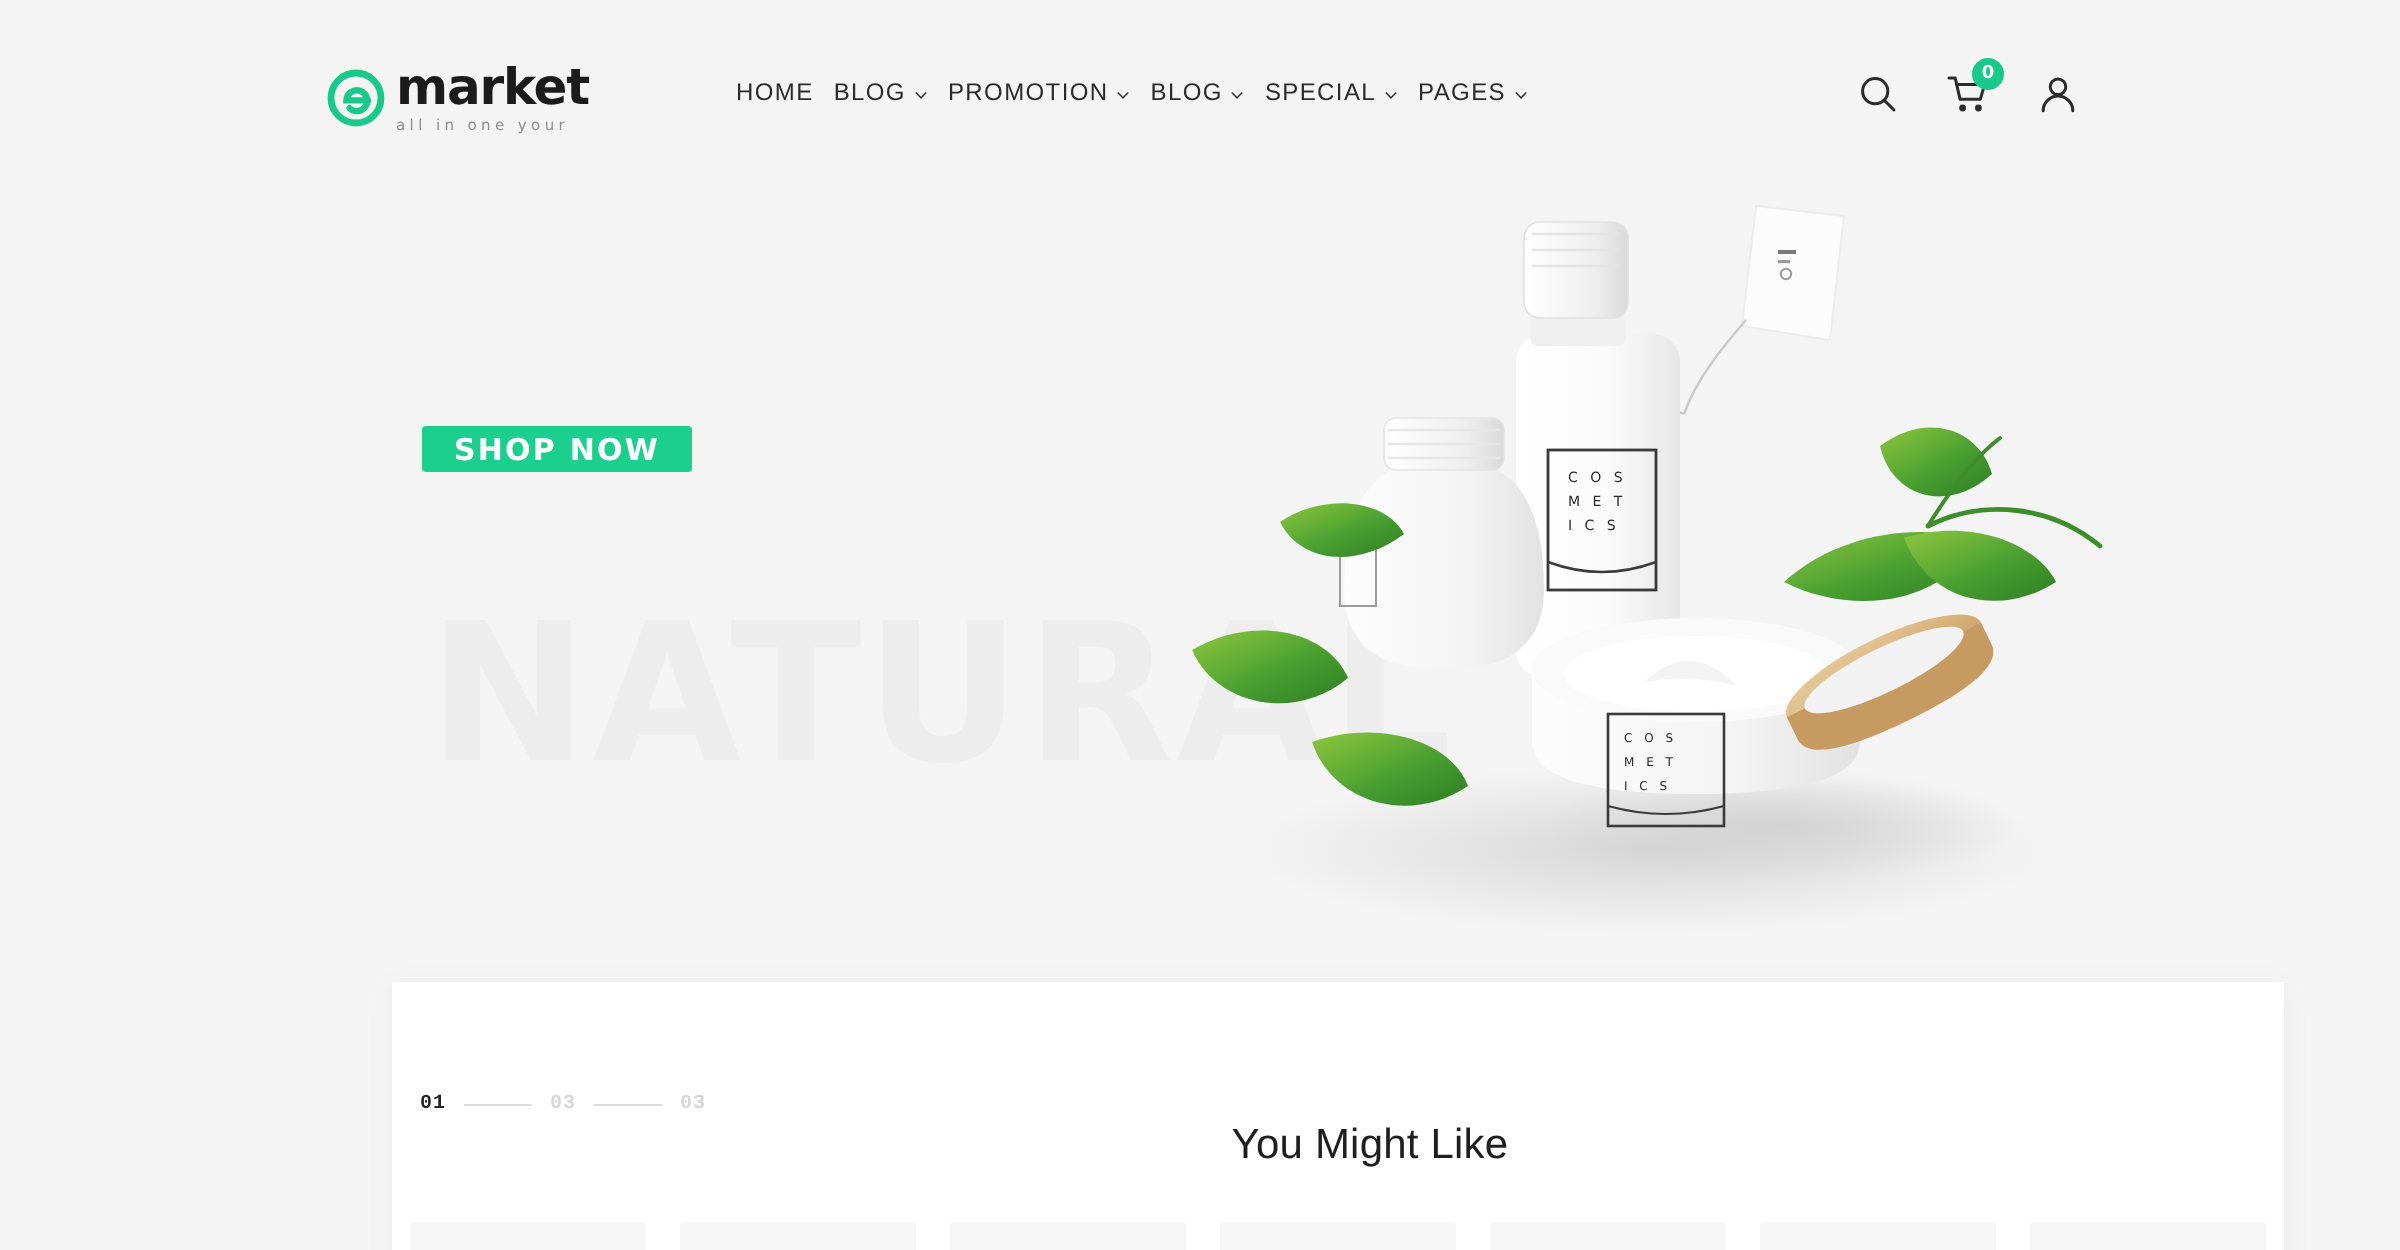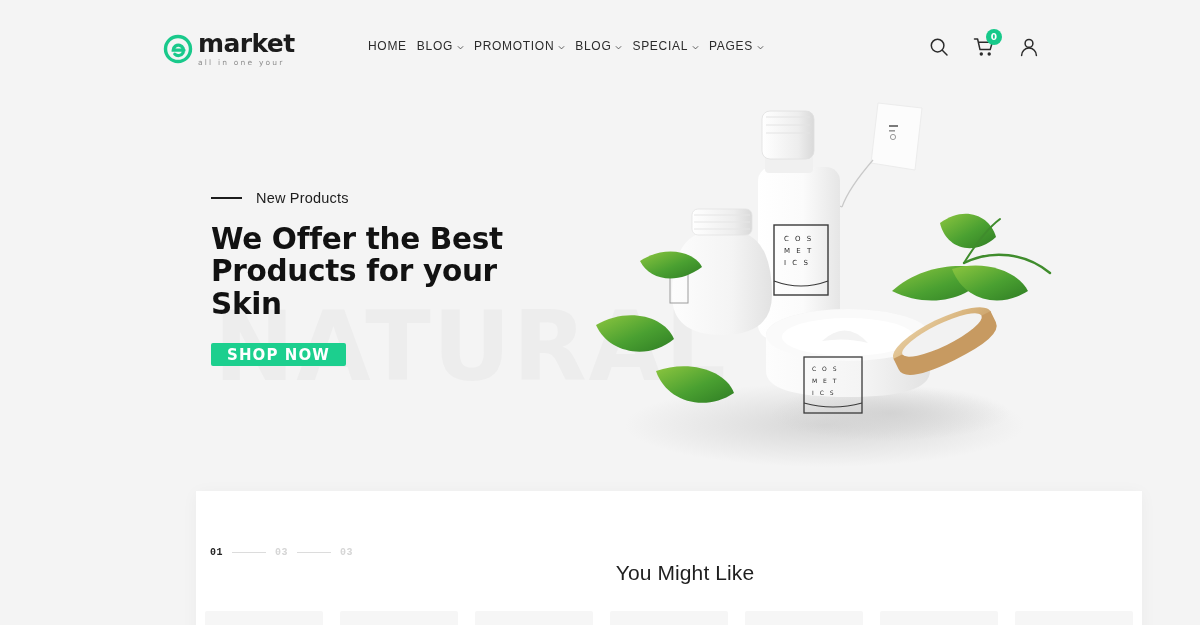--- a/index.html
+++ b/index.html
@@ -320,25 +320,20 @@
 
         <g>
           <path d="M36 230 C66 212 104 220 114 244 C88 266 48 258 36 230 Z" fill="url(#leafG)"></path>
           <path d="M96 276 C130 264 166 276 174 298 C144 318 106 306 96 276 Z" fill="url(#leafG)"></path>
           <path d="M80 166 C104 150 134 156 142 172 C118 190 90 186 80 166 Z" fill="url(#leafG)"></path>
         </g>
       </svg>
     </div>
 
     <div class="hero-copy">
-      <div class="eyebrow">
-        <span class="eyebrow-line"></span>
-        <span class="eyebrow-text">New Products</span>
-      </div>
-      <h1 class="hero-title">We Offer the Best Products for your Skin</h1>
       <button class="shop-btn">SHOP NOW</button>
     </div>
 
     <div class="slider-nav">
       <span class="slide-num active">01</span>
       <span class="slide-sep"></span>
       <span class="slide-num inactive">03</span>
       <span class="slide-sep"></span>
       <span class="slide-num inactive">03</span>
     </div>

